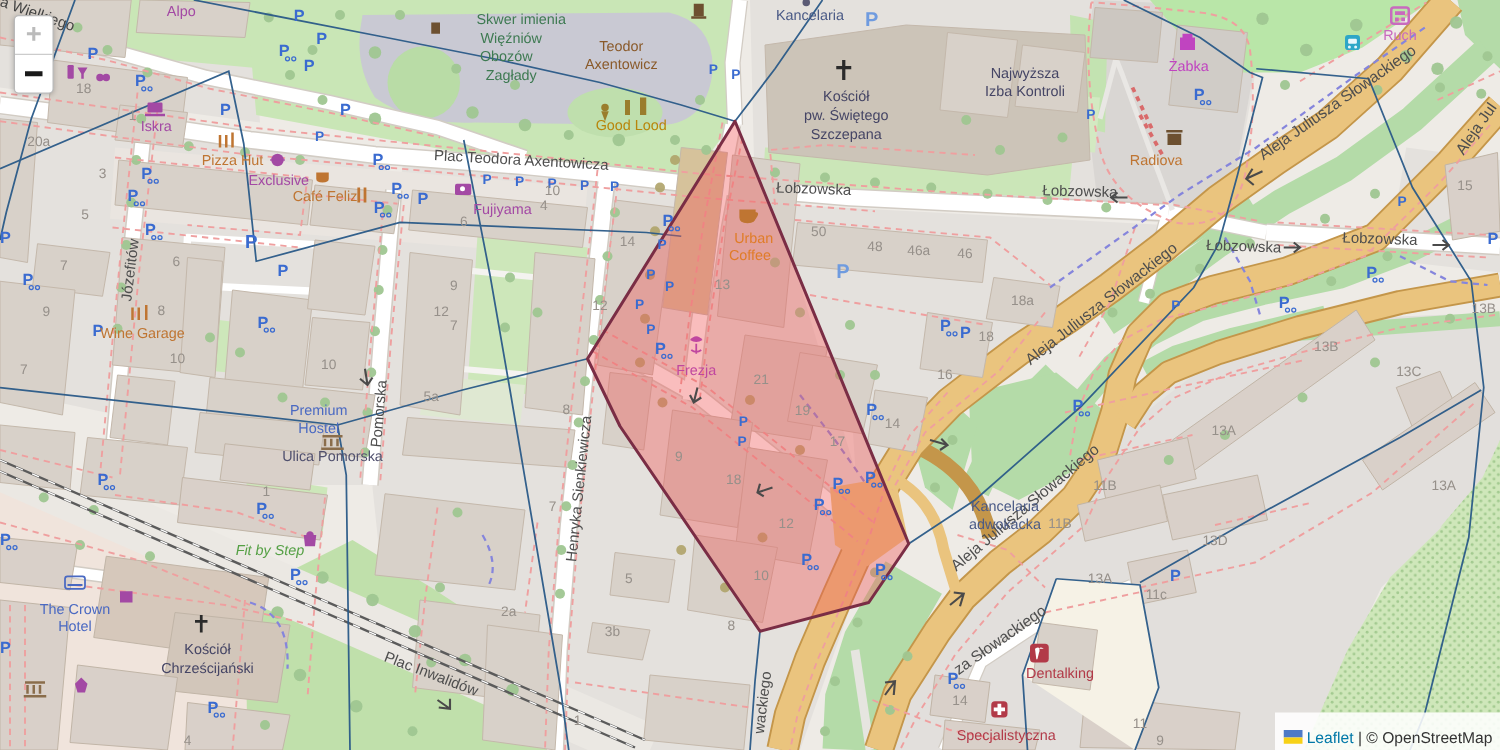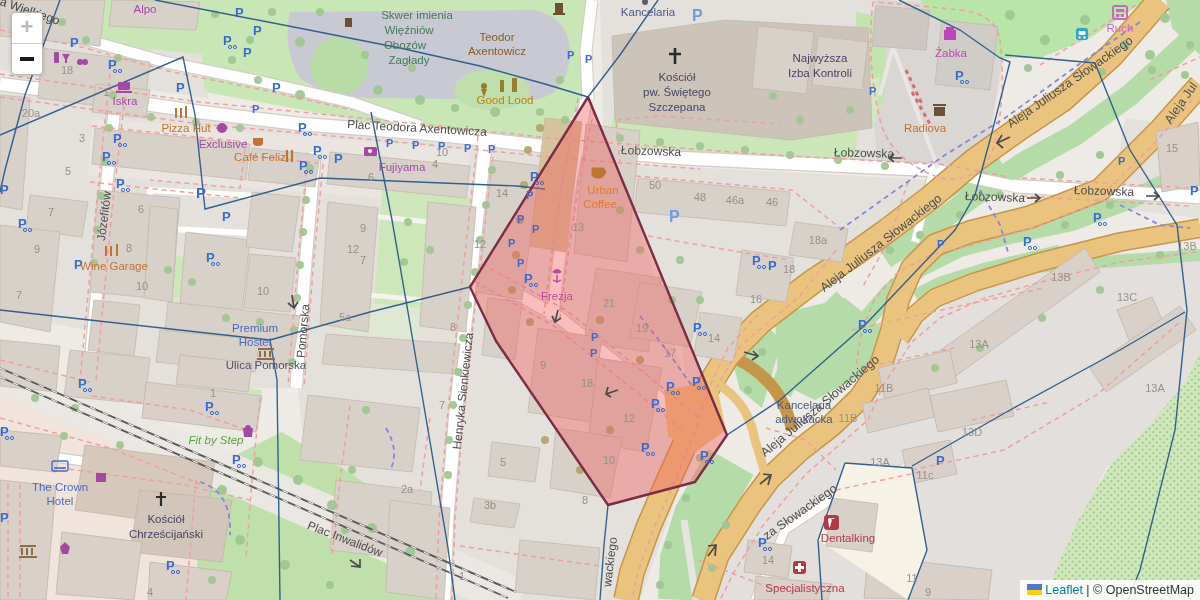--- a/index.html
+++ b/index.html
@@ -3,21 +3,21 @@
 <meta charset="utf-8">
 <style>
 html,body{margin:0;padding:0;width:1200px;height:600px;overflow:hidden;}
 body{font-family:"Liberation Sans",sans-serif;}
 #map{position:relative;width:1200px;height:600px;background:#eeebe6;}
 .zc{position:absolute;left:11px;top:12px;width:30px;background:#fff;border:1px solid #b9b9b9;border-radius:4px;box-shadow:0 1px 4px rgba(0,0,0,.2);z-index:10;}
 .zb{width:30px;height:30px;line-height:28px;text-align:center;font-size:22px;font-weight:bold;}
 .zb.plus{color:#bbb;border-bottom:1px solid #ccc;}
 .zb.minus{position:relative;}
 .zb.minus div{position:absolute;left:8px;top:13px;width:14px;height:4px;background:#1a1a1a;}
-.attr{position:absolute;right:0;bottom:0;height:19px;background:rgba(255,255,255,.87);padding:1px 6px 0 7px;font-size:12.5px;line-height:19px;color:#333;z-index:10;white-space:nowrap;}
+.attr{position:absolute;right:0;bottom:0;height:19px;background:rgba(255,255,255,.87);padding:11px 6px 0 7px;font-size:12.5px;line-height:19px;color:#333;z-index:10;white-space:nowrap;}
 .attr a{color:#0078a8;text-decoration:none;}
 .flag{display:inline-block;width:15px;height:11px;vertical-align:-1px;margin-right:3px;}
 .flag div{height:5.5px;}
 </style>
 </head>
 <body>
 <div id="map">
 <svg width="1200" height="600" viewBox="0 0 1200 600" text-rendering="optimizeLegibility">
 <defs>
 <pattern id="scrub" width="7" height="7" patternUnits="userSpaceOnUse">

